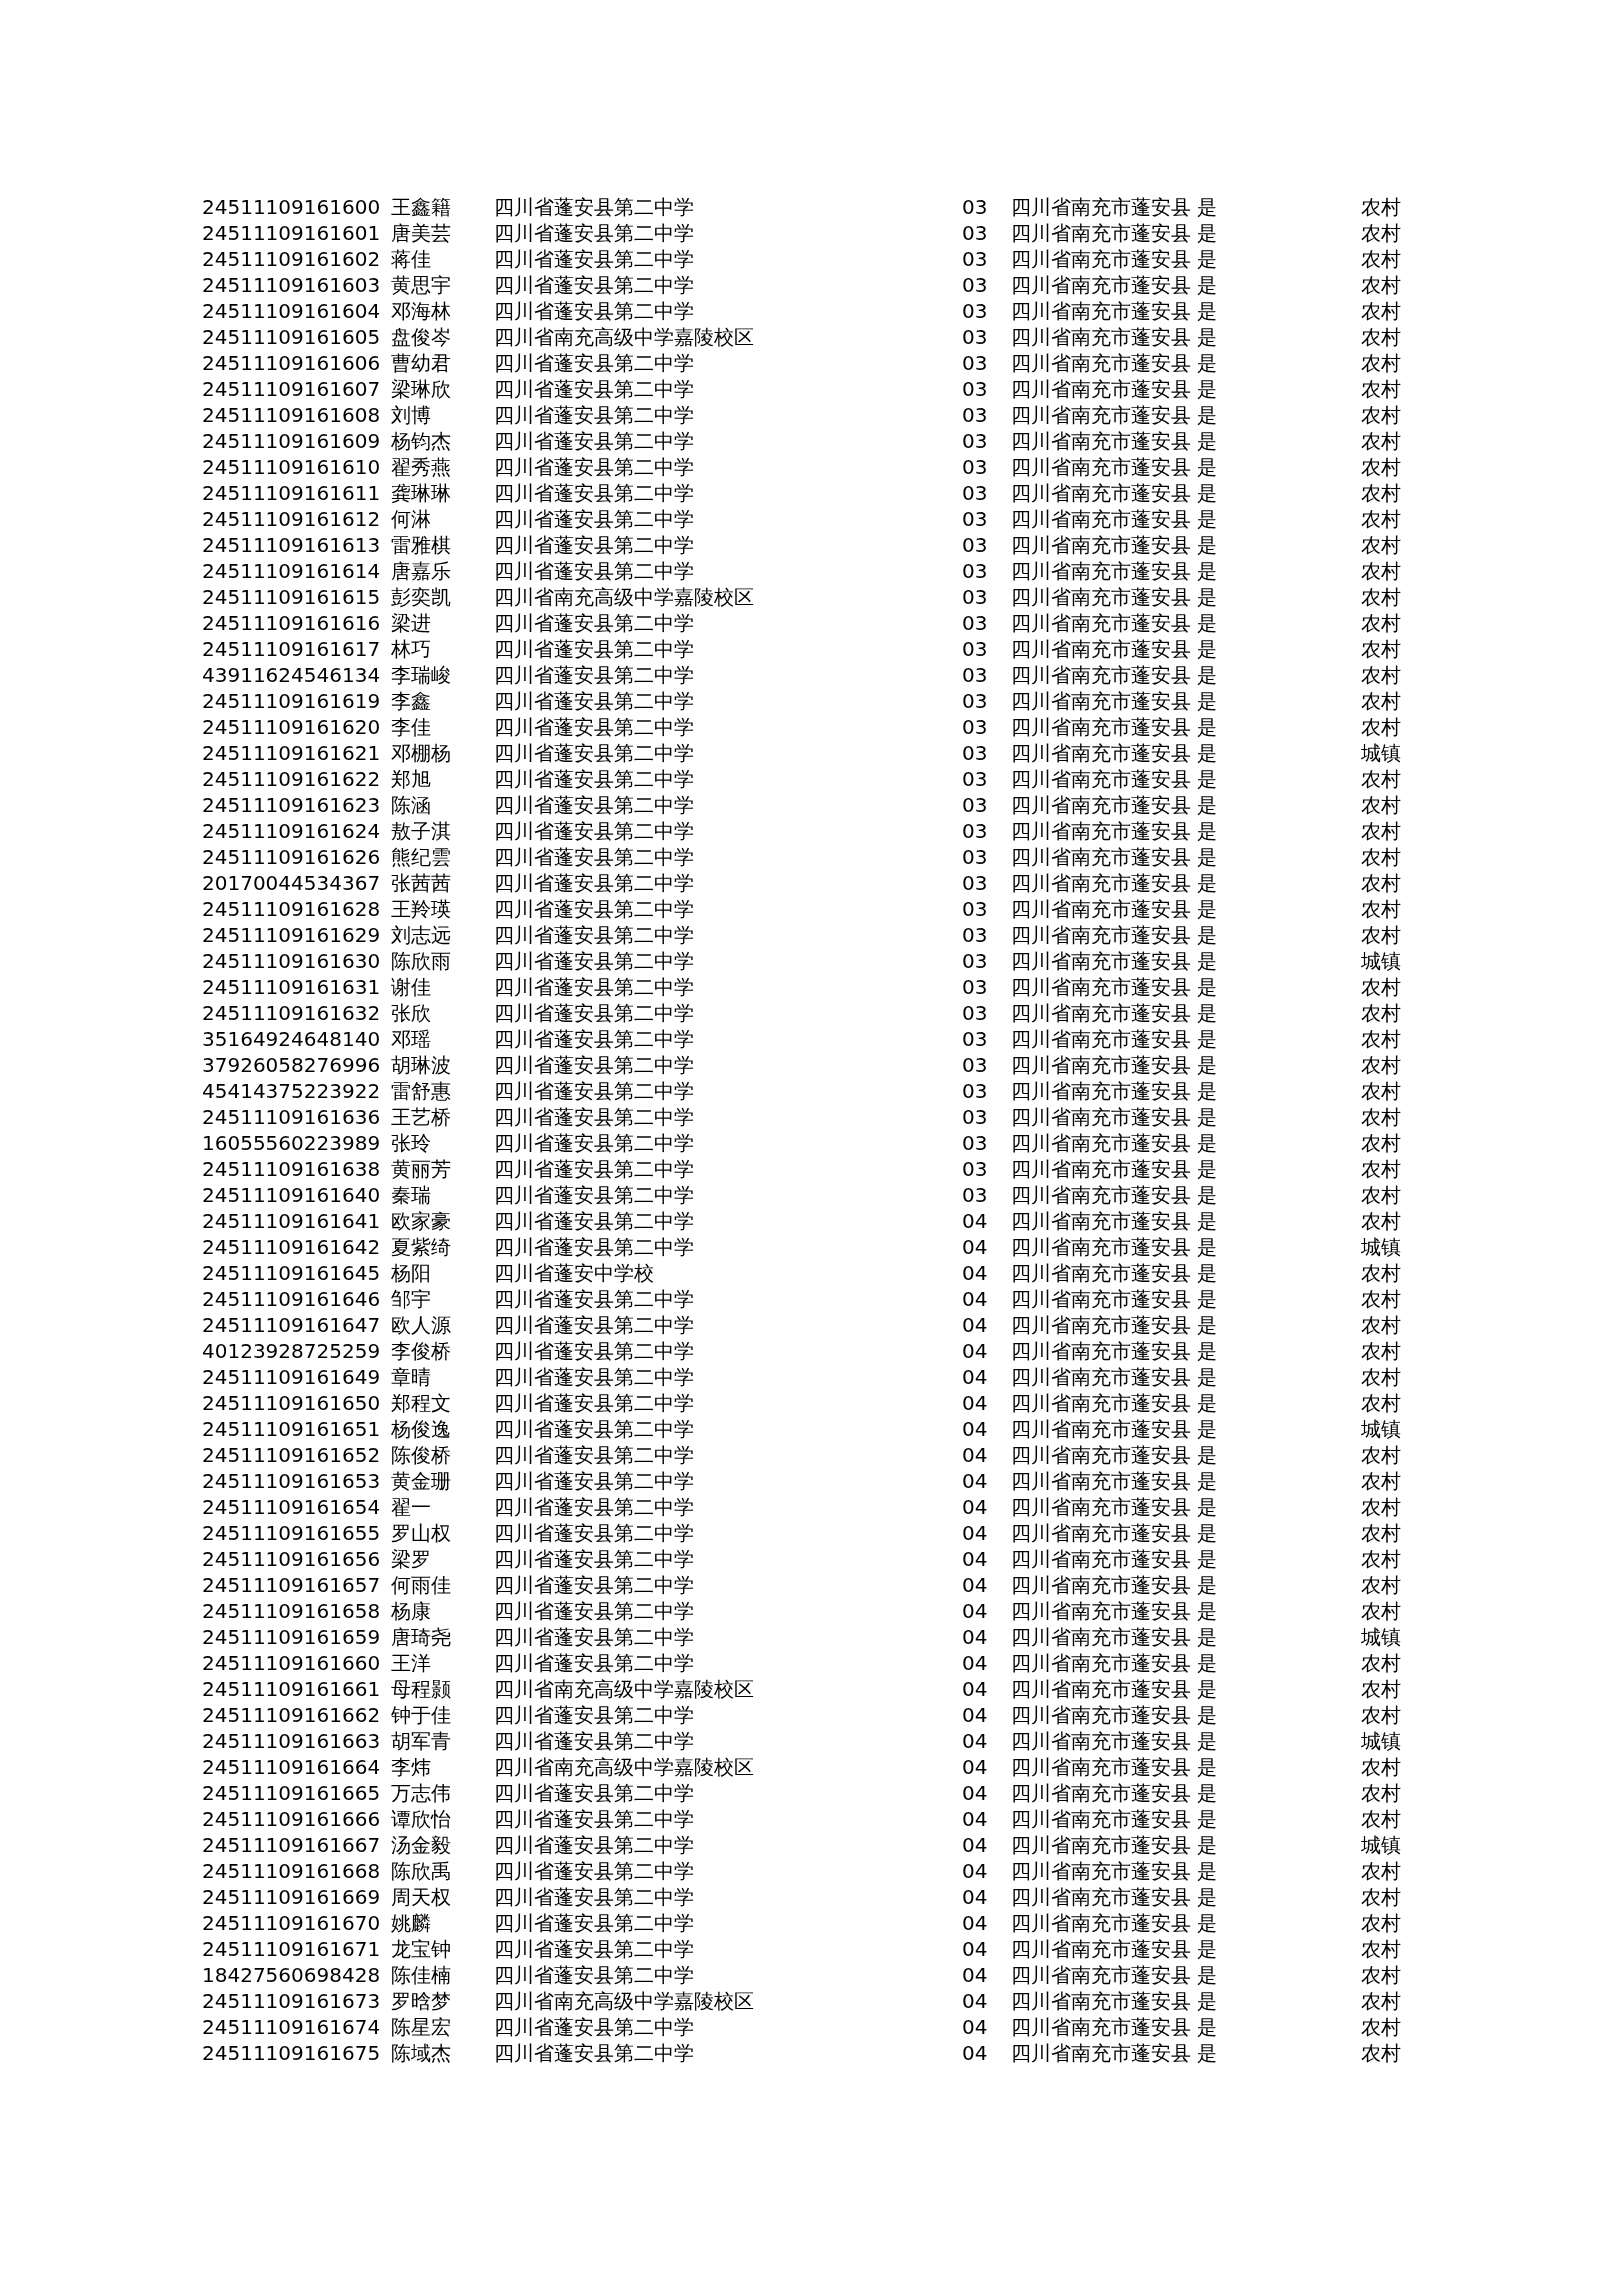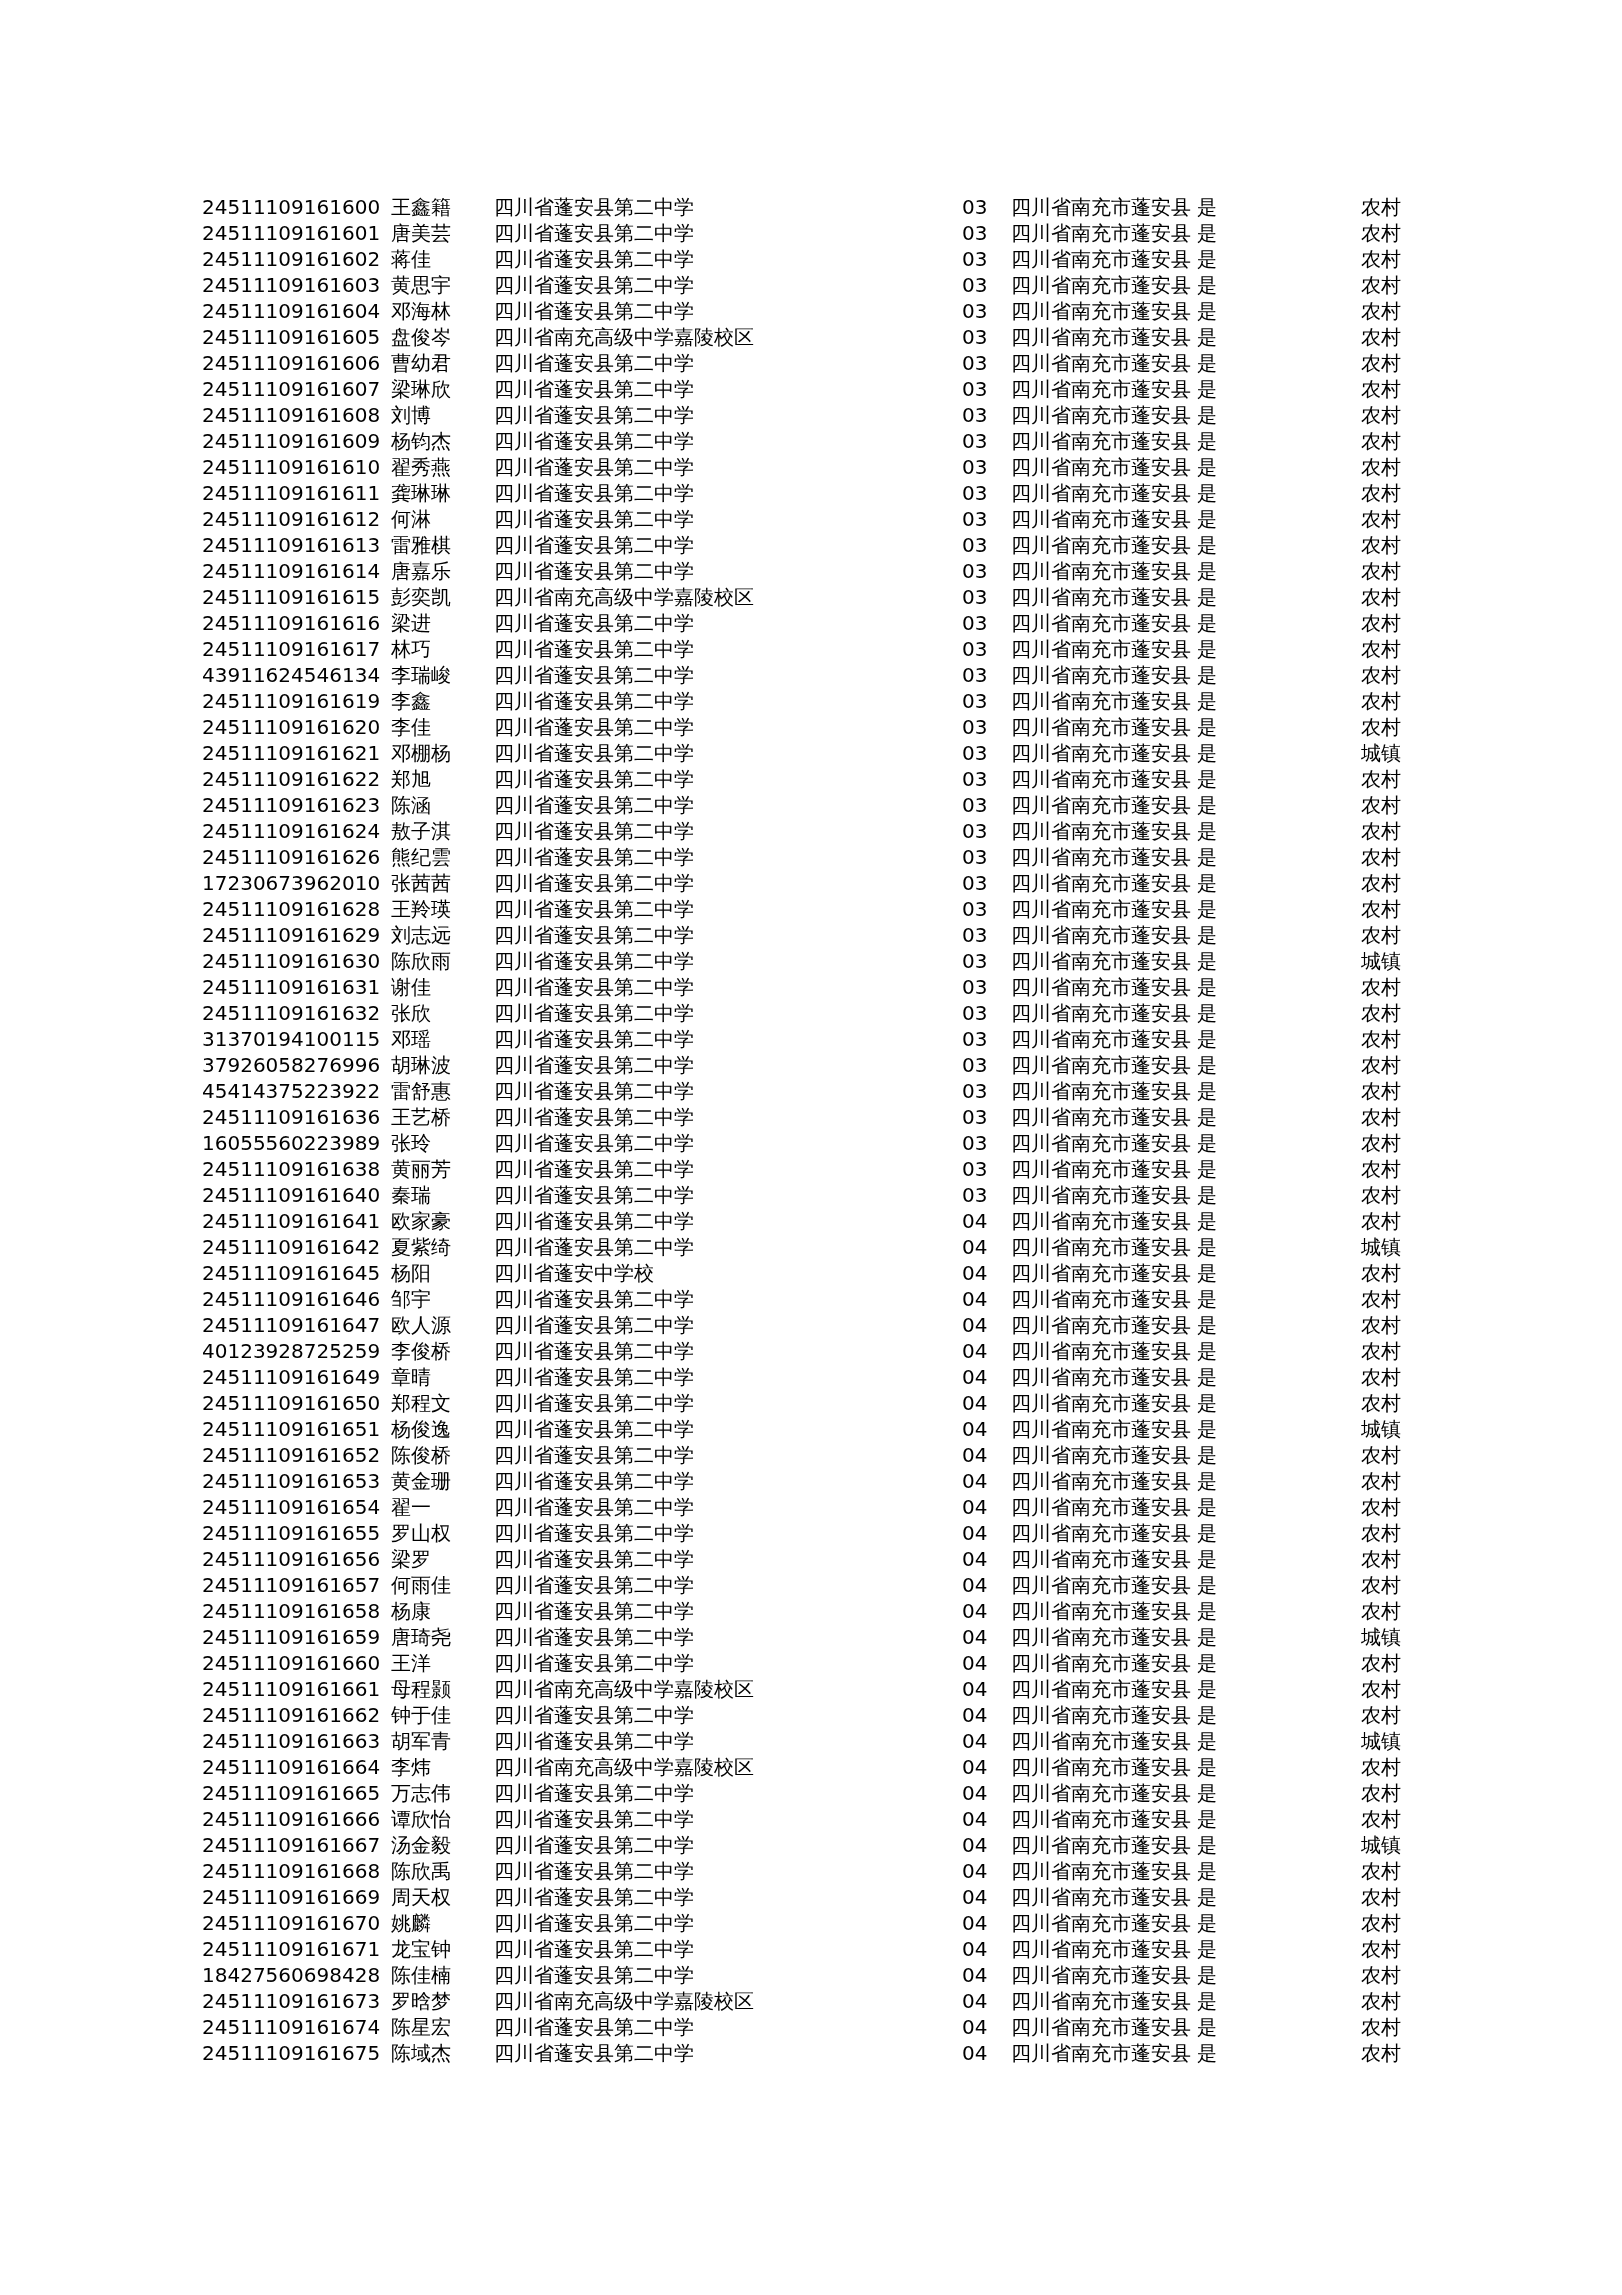--- a/index.html
+++ b/index.html
@@ -268,21 +268,21 @@
       <div class="row">
         <div class="c c-id">24511109161626</div>
         <div class="c c-name">熊纪雲</div>
         <div class="c c-school">四川省蓬安县第二中学</div>
         <div class="c c-class">03</div>
         <div class="c c-origin">四川省南充市蓬安县</div>
         <div class="c c-flag">是</div>
         <div class="c c-res">农村</div>
       </div>
       <div class="row">
-        <div class="c c-id">17230673962010</div>
+        <div class="c c-id">20170044534367</div>
         <div class="c c-name">张茜茜</div>
         <div class="c c-school">四川省蓬安县第二中学</div>
         <div class="c c-class">03</div>
         <div class="c c-origin">四川省南充市蓬安县</div>
         <div class="c c-flag">是</div>
         <div class="c c-res">农村</div>
       </div>
       <div class="row">
         <div class="c c-id">24511109161628</div>
         <div class="c c-name">王羚瑛</div>
@@ -322,21 +322,21 @@
       <div class="row">
         <div class="c c-id">24511109161632</div>
         <div class="c c-name">张欣</div>
         <div class="c c-school">四川省蓬安县第二中学</div>
         <div class="c c-class">03</div>
         <div class="c c-origin">四川省南充市蓬安县</div>
         <div class="c c-flag">是</div>
         <div class="c c-res">农村</div>
       </div>
       <div class="row">
-        <div class="c c-id">31370194100115</div>
+        <div class="c c-id">35164924648140</div>
         <div class="c c-name">邓瑶</div>
         <div class="c c-school">四川省蓬安县第二中学</div>
         <div class="c c-class">03</div>
         <div class="c c-origin">四川省南充市蓬安县</div>
         <div class="c c-flag">是</div>
         <div class="c c-res">农村</div>
       </div>
       <div class="row">
         <div class="c c-id">37926058276996</div>
         <div class="c c-name">胡琳波</div>

